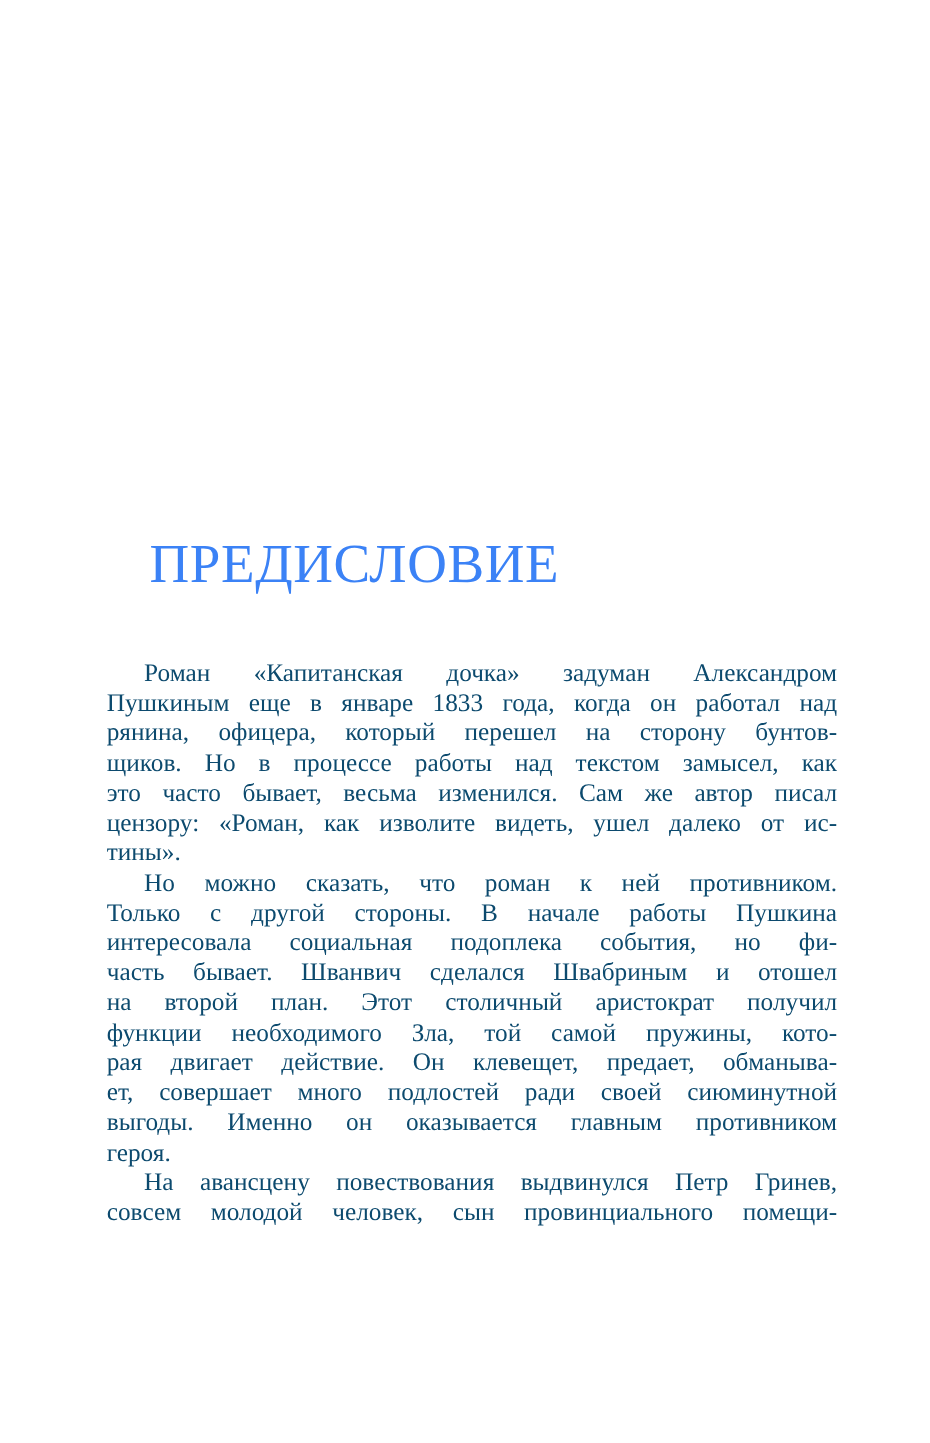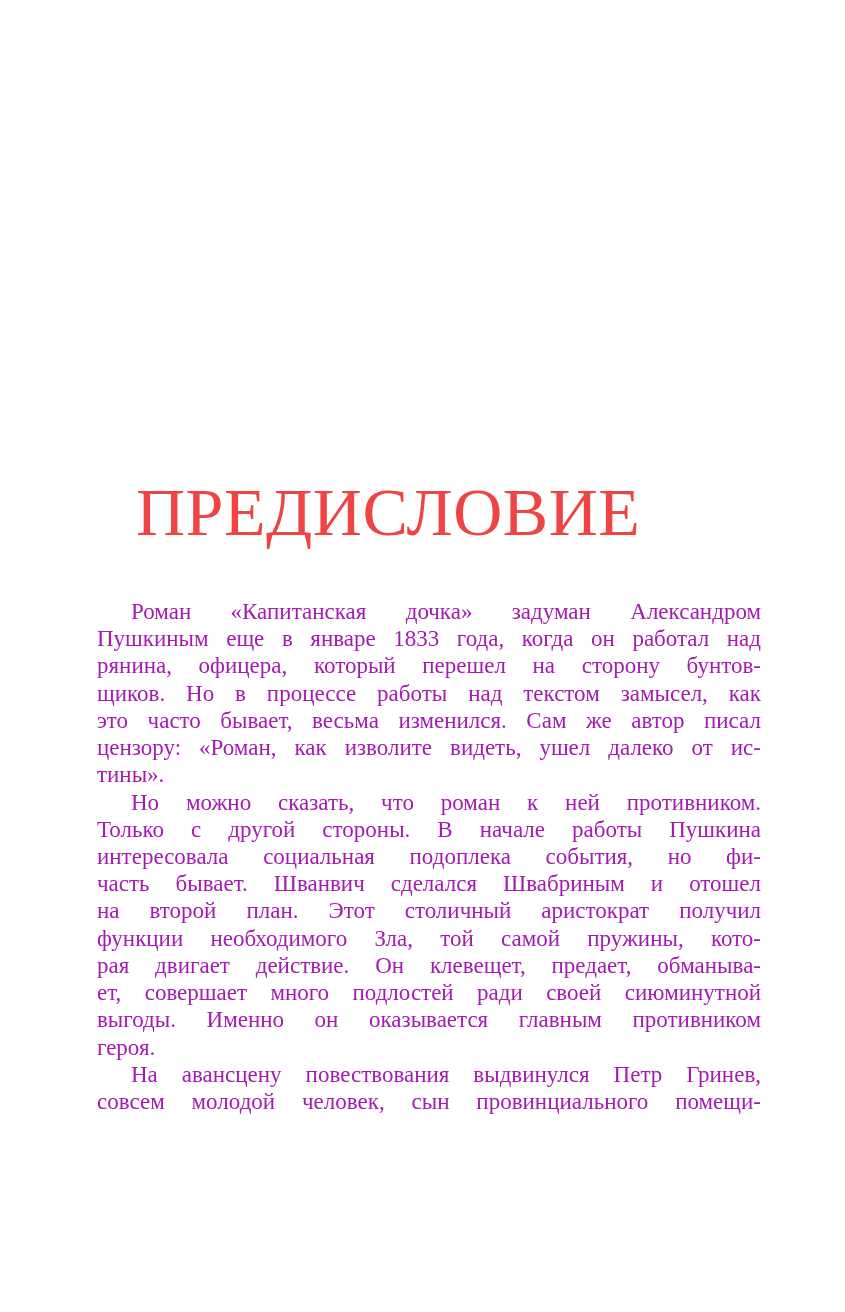--- a/index.html
+++ b/index.html
@@ -13,34 +13,34 @@
   }
   .page {
     position: absolute;
     inset: 0;
     background: #ffffff;
   }
   .chapter-title {
     position: absolute;
     left: 136px;
     top: 487px;
-    font-size: 68px;
+    font-size: 50px;
     line-height: 50px;
     font-weight: 400;
     letter-spacing: 0.5px;
-    color: #ef4444;
+    color: #3b82f6;
     white-space: nowrap;
     font-family: Liberation Serif, serif;
   }
   .text-block {
     position: absolute;
     left: 97px;
     top: 598px;
     width: 664px;
-    color: #a21caf;
+    color: #0c4a6e;
   }
   .line {
     font-size: 23px;
     line-height: 27.22px;
     height: 27.22px;
     text-align: justify;
     text-align-last: justify;
     overflow: hidden;
   }
   .line.indent { padding-left: 34px; }

